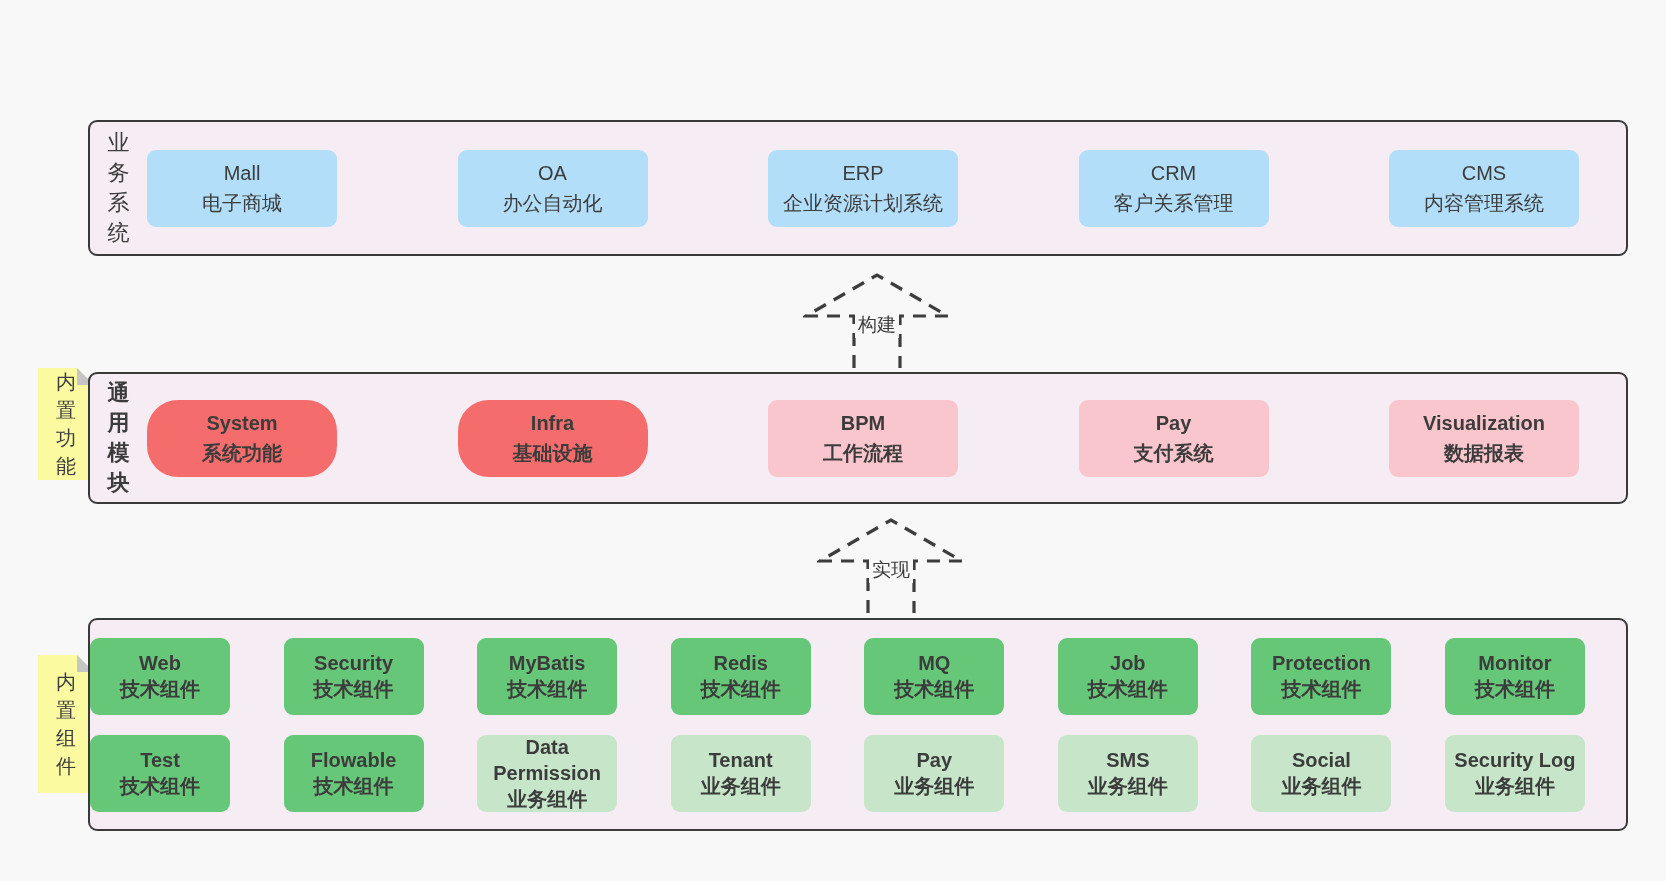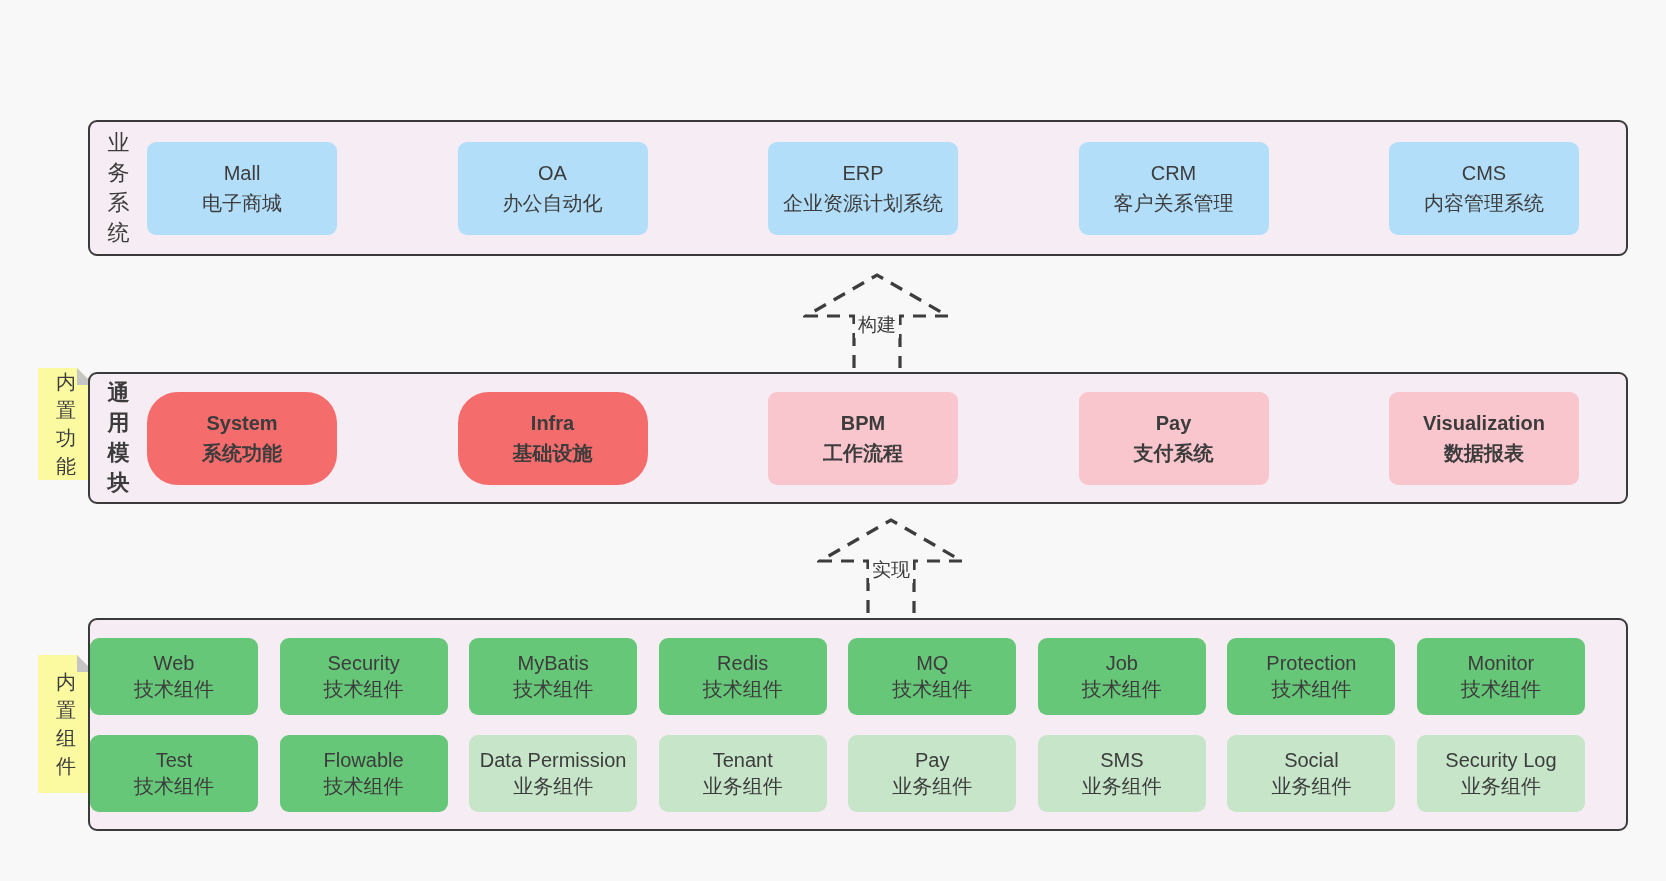--- a/index.html
+++ b/index.html
@@ -51,22 +51,22 @@
   }
   
   .node{
     border-radius:9px;
     display:flex;flex-direction:column;
     align-items:center;justify-content:center;
     text-align:center;
     font-size:20px;line-height:30px;
     box-sizing:border-box;
   }
-  .node.b12{width:190px;height:93px;}
-  .node.b3{width:168px;height:77px;line-height:26px;padding:0 3px;}
+  .node.b12{width:190px;height:77px;}
+  .node.b3{width:140px;height:77px;line-height:26px;padding:0 3px;font-weight:bold;}
   .blue  {background:#b3def9;}
   .red   {background:#f56c6c;border-radius:31px;}
   .pink  {background:#fac6ce;}
   .gdark {background:#67c779;}
   .glight{background:#c7e6c9;}
   
   .sticky{
     position:absolute;
     left:38px;width:56px;
     background:#fbfaa0;

